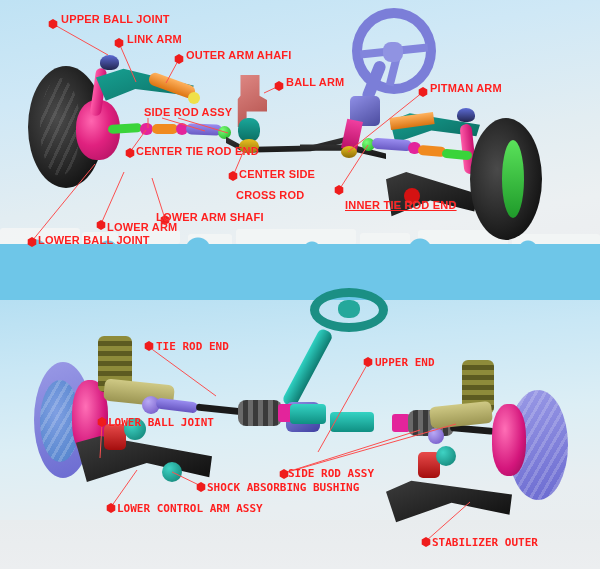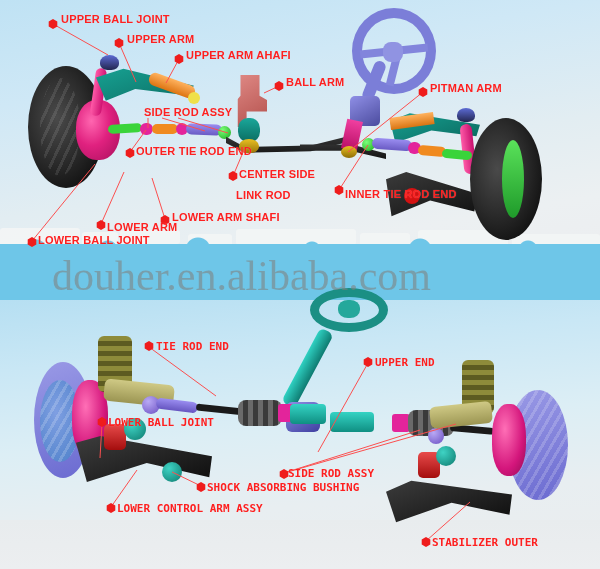--- a/index.html
+++ b/index.html
@@ -233,21 +233,20 @@
                 background:radial-gradient(circle at 35% 32%,#3fd3c4,#0c7a6e);"></div>
     <div class="part" style="left:386px;top:478px;width:126px;height:46px;
                 background:linear-gradient(160deg,#3d3d3d,#0d0d0d);
                 clip-path:polygon(0% 30%,20% 6%,100% 36%,98% 80%,52% 54%,8% 96%);"></div>
     <div class="part" style="left:418px;top:452px;width:22px;height:26px;
                 background:linear-gradient(180deg,#e84b4b,#a40d0d);border-radius:5px;"></div>
     <div class="part" style="left:436px;top:446px;width:20px;height:20px;border-radius:50%;
                 background:radial-gradient(circle at 35% 32%,#3fd3c4,#0c7a6e);"></div>
   </div>
 
-  <div class="watermark">douher.en.alibaba.com</div>
 
   <svg class="leaders" viewBox="0 0 600 569">
     <g stroke="#fc4f4f" stroke-width="1" fill="none">
       <line x1="53" y1="24" x2="108" y2="55"></line>
       <line x1="119" y1="43" x2="136" y2="82"></line>
       <line x1="179" y1="59" x2="166" y2="83"></line>
       <line x1="279" y1="86" x2="264" y2="93"></line>
       <line x1="423" y1="92" x2="348" y2="152"></line>
       <line x1="148" y1="118" x2="148" y2="128"></line>
       <line x1="162" y1="118" x2="205" y2="131"></line>
@@ -269,55 +268,55 @@
     </g>
   </svg>
 
   <div>
     <div class="callout">
       <div class="cal-dot" style="left:48px;top:19px;"></div>
       <div class="cal-text top-text" style="left:61px;top:13px;">UPPER BALL JOINT</div>
     </div>
     <div class="callout">
       <div class="cal-dot" style="left:114px;top:38px;"></div>
-      <div class="cal-text top-text" style="left:127px;top:33px;">UPPER ARM</div>
+      <div class="cal-text top-text" style="left:127px;top:33px;">LINK ARM</div>
     </div>
     <div class="callout">
       <div class="cal-dot" style="left:174px;top:54px;"></div>
-      <div class="cal-text top-text" style="left:186px;top:49px;">UPPER ARM AHAFI</div>
+      <div class="cal-text top-text" style="left:186px;top:49px;">OUTER ARM AHAFI</div>
     </div>
     <div class="callout">
       <div class="cal-dot" style="left:274px;top:81px;"></div>
       <div class="cal-text top-text" style="left:286px;top:76px;">BALL ARM</div>
     </div>
     <div class="callout">
       <div class="cal-dot" style="left:418px;top:87px;"></div>
       <div class="cal-text top-text" style="left:430px;top:82px;">PITMAN ARM</div>
     </div>
     <div class="callout">
       <div class="cal-text top-text" style="left:144px;top:106px;">SIDE ROD ASSY</div>
     </div>
     <div class="callout">
       <div class="cal-dot" style="left:125px;top:148px;"></div>
-      <div class="cal-text top-text" style="left:136px;top:145px;">OUTER TIE ROD END</div>
+      <div class="cal-text top-text" style="left:136px;top:145px;">CENTER TIE ROD END</div>
     </div>
     <div class="callout">
       <div class="cal-dot" style="left:228px;top:171px;"></div>
       <div class="cal-text top-text" style="left:239px;top:168px;">CENTER SIDE</div>
     </div>
     <div class="callout">
-      <div class="cal-text top-text" style="left:236px;top:189px;">LINK ROD</div>
+      <div class="cal-text top-text" style="left:236px;top:189px;">CROSS ROD</div>
     </div>
     <div class="callout">
       <div class="cal-dot" style="left:334px;top:185px;"></div>
-      <div class="cal-text top-text" style="left:345px;top:188px;">INNER TIE ROD END</div>
+      <div class="cal-text top-text" style="left:345px;top:199px;text-decoration:underline;">INNER TIE ROD END</div>
     </div>
     <div class="callout">
       <div class="cal-dot" style="left:160px;top:215px;"></div>
-      <div class="cal-text top-text" style="left:172px;top:211px;">LOWER ARM SHAFI</div>
+      <div class="cal-text top-text" style="left:156px;top:211px;">LOWER ARM SHAFI</div>
     </div>
     <div class="callout">
       <div class="cal-dot" style="left:96px;top:220px;"></div>
       <div class="cal-text top-text" style="left:107px;top:221px;">LOWER ARM</div>
     </div>
     <div class="callout">
       <div class="cal-dot" style="left:27px;top:237px;"></div>
       <div class="cal-text top-text" style="left:38px;top:234px;">LOWER BALL JOINT</div>
     </div>
   </div>

